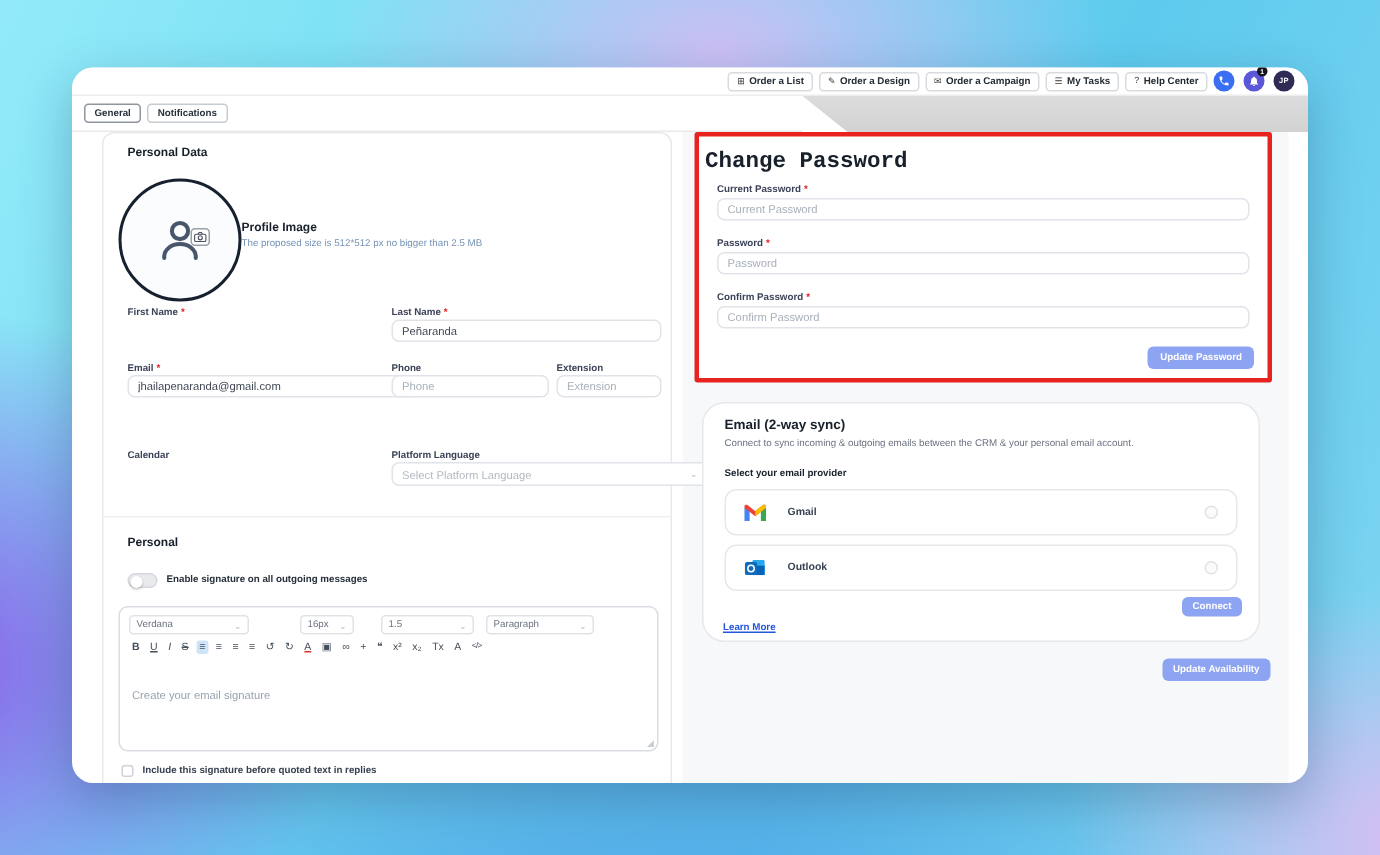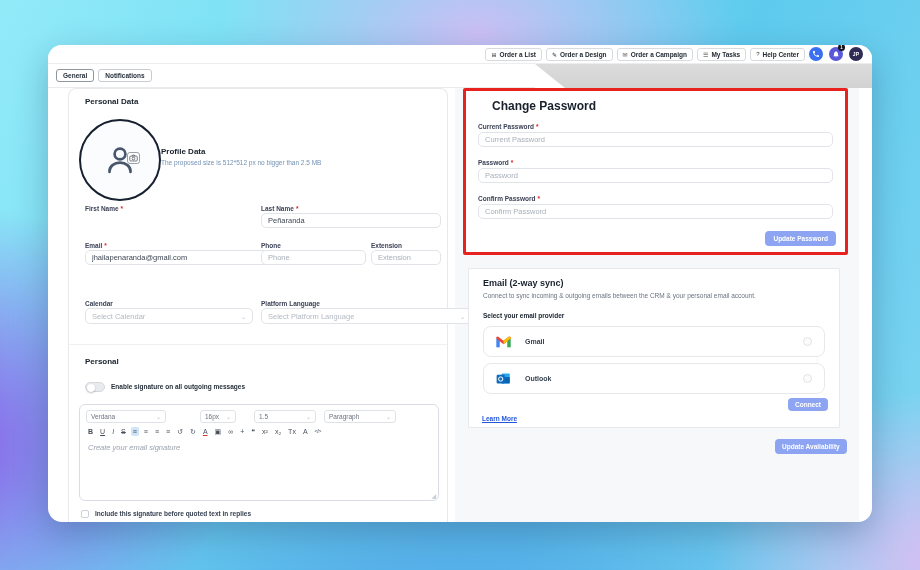--- a/index.html
+++ b/index.html
@@ -59,31 +59,31 @@
   .ed-sel { height:13px; border:1px solid #dfe3e8; border-radius:3px; display:flex; align-items:center; justify-content:space-between; padding:0 4px; font-size:6.5px; color:#6b7280; cursor:pointer; background:#fff; }
   .ed-row2 { display:flex; align-items:center; gap:3px; padding:2px 6px; }
   .ticon { font-size:7px; color:#454f5b; padding:1px 2px; border-radius:2px; cursor:pointer; line-height:1; }
   .ticon.active { background:#cfe4f8; }
   .t-bold { font-weight:700; }
   .t-underline { text-decoration:underline; }
   .t-italic { font-style:italic; }
   .t-strikethrough { text-decoration:line-through; }
   .t-text-color { text-decoration:underline; text-decoration-color:#d33; }
   .t-code { font-size:5.5px; letter-spacing:-0.5px; }
-  .ed-placeholder { position:absolute; left:8px; top:38px; font-size:7.5px; color:#9aa3ae;font-style:italic; }
+  .ed-placeholder { position:absolute; left:8px; top:54px; font-size:7.5px; color:#9aa3ae; }
   .resize-h { position:absolute; right:2px; bottom:1px; font-size:6px; color:#c7cdd3; }
   .cbx { position:absolute; left:12px; top:421px; width:8px; height:8px; border:1px solid #ccd2d9; border-radius:2px; background:#fff; cursor:pointer; }
   .cbx-label { position:absolute; left:26px; top:421px; font-size:6.5px; font-weight:600; color:#374151; }
   
   .right-bg { position:absolute; left:407px; top:43px; width:404px; height:436px; background:#f7f8fa; }
   .pwd-card { position:absolute; left:415px; top:43px; width:385px; height:167px; background:#fff; border:3px solid #e8221f; border-radius:2px; }
   .pc { position:absolute; }
-  .pwd-title { left:26px; top:8px; font-size:12px; font-weight:700; color:#17202b; }
+  .pwd-title { left:4px; top:8px; font-size:15px; font-weight:700; color:#17202b;font-family:Liberation Mono, monospace; }
   .pwd-btn { position:absolute; right:9px; top:140px; height:15px; padding:0 8px; background:#8da4f2; color:#fff; border:none; border-radius:4px; font-size:6.5px; font-weight:700; font-family:"Liberation Sans",sans-serif; cursor:pointer; }
-  .email-card { position:absolute; left:420px; top:223px; width:372px; height:160px; background:#fff; border:1px solid #e6e8eb; border-radius:1px; }
+  .email-card { position:absolute; left:420px; top:223px; width:372px; height:160px; background:#fff; border:1px solid #e6e8eb; border-radius:15px; }
   .ec { position:absolute; }
   .ec-title { left:14px; top:9px; font-size:9px; font-weight:700; color:#17202b; }
   .ec-desc { left:14px; top:23px; font-size:6.5px; color:#6b7280; }
   .ec-provider-label { left:14px; top:43px; font-size:6.5px; font-weight:700; color:#17202b; }
   .provider-row { position:absolute; left:14px; right:14px; height:31px; border:1px solid #e6e8eb; border-radius:8px; display:flex; align-items:center; padding:0 12px; gap:14px; background:#fff; cursor:pointer; }
   .provider-name { font-size:7px; font-weight:600; color:#374151; }
   .radio { margin-left:auto; width:9px; height:9px; border-radius:50%; border:1px solid #dfe3e5; background:#fbfbfb; cursor:pointer; }
   .connect-btn { position:absolute; right:11px; top:129px; height:13px; padding:0 7px; background:#8da4f2; color:#fff; border:none; border-radius:4px; font-size:6.5px; font-weight:700; font-family:"Liberation Sans",sans-serif; cursor:pointer; }
   .learn-more { position:absolute; left:13px; top:146px; font-size:6.5px; font-weight:700; color:#2456d9; text-decoration:underline; cursor:pointer; }
   .avail-btn { position:absolute; left:727px; top:394px; height:15px; padding:0 7px; background:#8da4f2; color:#fff; border:none; border-radius:4px; font-size:6.5px; font-weight:700; font-family:"Liberation Sans",sans-serif; cursor:pointer; }
@@ -146,39 +146,35 @@
         <path d="M5 20v-.6a7 5.6 0 0 1 14 0V20"></path>
       </svg>
     </div>
     <div class="lp cam-badge">
       <svg width="9" height="8" viewBox="0 0 12 10" fill="none" stroke="#4a525b" stroke-width="1">
         <rect x="1" y="2.5" width="10" height="6.5" rx="1.2"></rect>
         <path d="M4 2.5 L5 1 h2 l1 1.5"></path>
         <circle cx="6" cy="5.7" r="1.8"></circle>
       </svg>
     </div>
-    <div class="lp pi-title">Profile Data</div>
+    <div class="lp pi-title">Profile Image</div>
     <div class="lp pi-hint">The proposed size is 512*512 px no bigger than 2.5 MB</div>
 
     <div class="lp flabel" style="left:16px; top:116px;"><span>First Name</span><span class="req">*</span></div>
     <div class="lp flabel" style="left:192px; top:116px;"><span>Last Name</span><span class="req">*</span></div>
     <input class="inp" style="left: 192px; top: 124px; width: 180px;" value="Peñaranda">
 
     <div class="lp flabel" style="left:16px; top:153px;"><span>Email</span><span class="req">*</span></div>
     <input class="inp" style="left: 16px; top: 161px; width: 195px;" value="jhailapenaranda@gmail.com">
     <div class="lp flabel" style="left:192px; top:153px;">Phone</div>
     <input class="inp" style="left: 192px; top: 161px; width: 105px;" placeholder="Phone">
     <div class="lp flabel" style="left:302px; top:153px;">Extension</div>
     <input class="inp" style="left: 302px; top: 161px; width: 70px;" placeholder="Extension">
 
     <div class="lp flabel" style="left:16px; top:211px;">Calendar</div>
-    <div class="fselect" style="left:16px; top:219px; width:168px;">
-      <span>Select Calendar</span>
-      <span class="chev">⌄</span>
-    </div>
     <div class="lp flabel" style="left:192px; top:211px;">Platform Language</div>
     <div class="fselect" style="left:192px; top:219px; width:211px;">
       <span>Select Platform Language</span>
       <span class="chev">⌄</span>
     </div>
 
     <div class="divider"></div>
 
     <div class="lp sec-title" style="left:16px; top:268px;">Personal</div>
     <div class="toggle">

